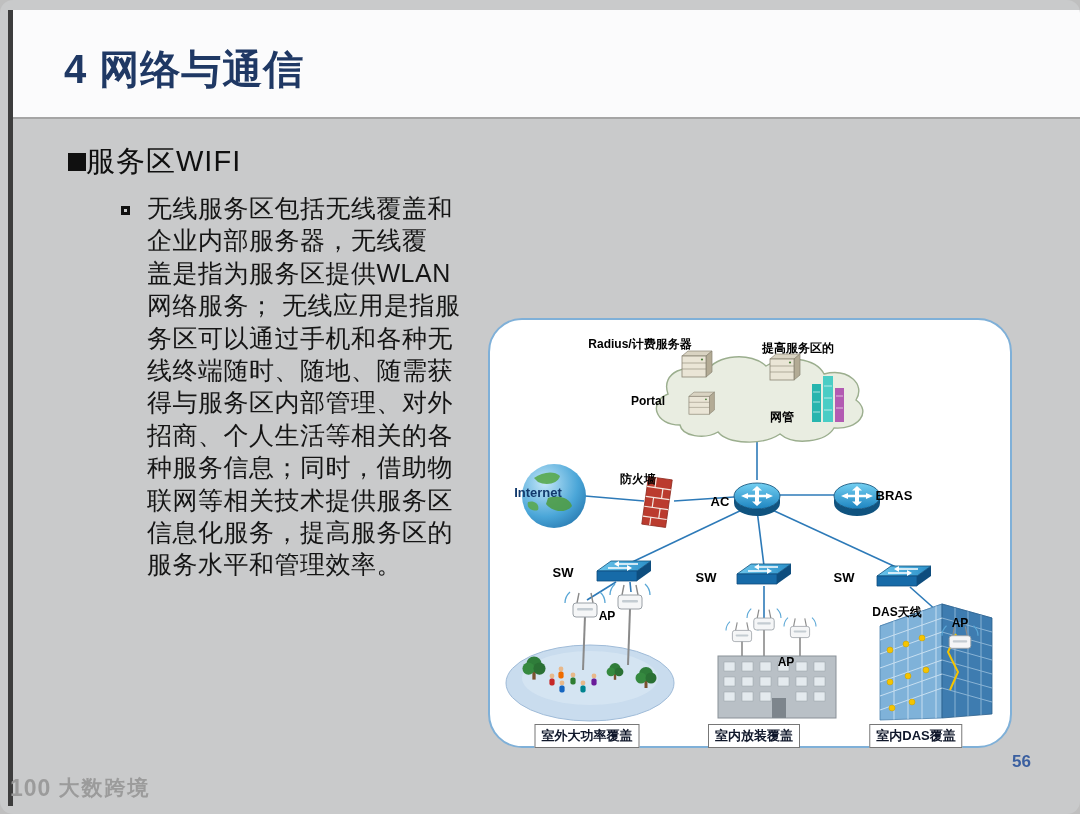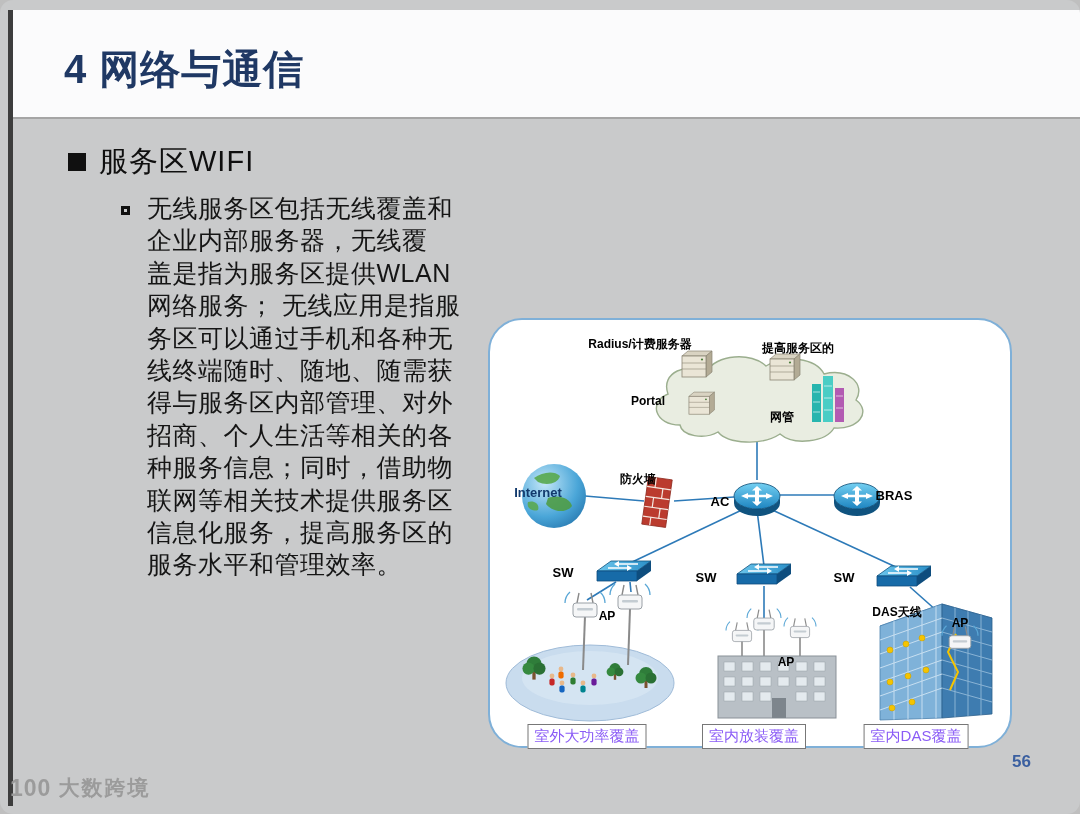--- a/index.html
+++ b/index.html
@@ -2,32 +2,32 @@
 <html><head>
 <meta charset="utf-8">
 <style>
   * { margin:0; padding:0; box-sizing:border-box; }
   html,body { width:1080px; height:814px; }
   body { font-family:"Liberation Sans","DejaVu Sans",sans-serif; background:#bfbfbf; }
   .slide { position:relative; width:1080px; height:814px; background:#c9cacb; overflow:hidden;border-radius:13px; }
   .left-stripe { position:absolute; left:8px; top:10px; width:5px; height:796px; background:#3d3d3d; }
   .header-band { position:absolute; left:13px; top:10px; width:1067px; height:109px; background:#fbfbfc; border-bottom:2px solid #a5a5a5; }
   .page-title { position:absolute; left:64px; top:42px; font-size:40px; font-weight:600; letter-spacing:1px; color:#1f3864; }
-  .heading-row { position:absolute; left:68px; top:142px; display:flex; align-items:center; gap:13px; }
+  .heading-row { position:absolute; left:68px; top:142px; display:flex; align-items:center; }
   .sq-bullet { width:18px; height:18px; background:#101010; flex:0 0 auto; }
   .heading-text { font-size:29px; color:#0f0f0f; letter-spacing:1px; }
   .hollow-sq { position:absolute; left:121px; top:206px; width:9px; height:9px; border:3px solid #101010; }
   .body-text { position:absolute; left:147px; top:192px; color:#151515; }
   .body-line { font-size:25px; line-height:32.4px; letter-spacing:0.5px; white-space:nowrap; }
   .diagram { position:absolute; left:488px; top:318px; width:524px; height:430px; background:#ffffff; border:2.5px solid #7fb0d8; border-radius:34px; }
   .diagram svg { position:absolute; left:0; top:0; }
   .dlabel { position:absolute; transform:translateX(-50%); font-weight:bold; font-size:12px; color:#000; white-space:nowrap; }
   .dlabel.big { font-size:13px;text-align:right; }
   .dlabel.net { font-size:13px; color:#123a6d; }
-  .covbox { position:absolute; transform:translateX(-50%); border:1px solid #777; background:#fff; font-weight:normal; font-size:15px; color:#8b5cf6; padding:2px 6px; white-space:nowrap; }
+  .covbox { position:absolute; transform:translateX(-50%); border:1px solid #777; background:#fff; font-weight:bold; font-size:13px; color:#0f172a; padding:2px 6px; white-space:nowrap; }
   .watermark { position:absolute; left:10px; bottom:12px; display:flex; align-items:center; gap:7px; color:#9b9b9b; }
   .wm-logo { font-size:23px; font-weight:800; letter-spacing:1px; }
   .wm-text { font-size:21px; font-weight:bold; letter-spacing:2px; }
   .page-num { position:absolute; left:1012px; top:752px; font-size:17px; font-weight:bold; color:#3a5fa0; }
 </style>
 </head>
 <body>
 
 <div class="slide">
   <div class="header-band"></div>

